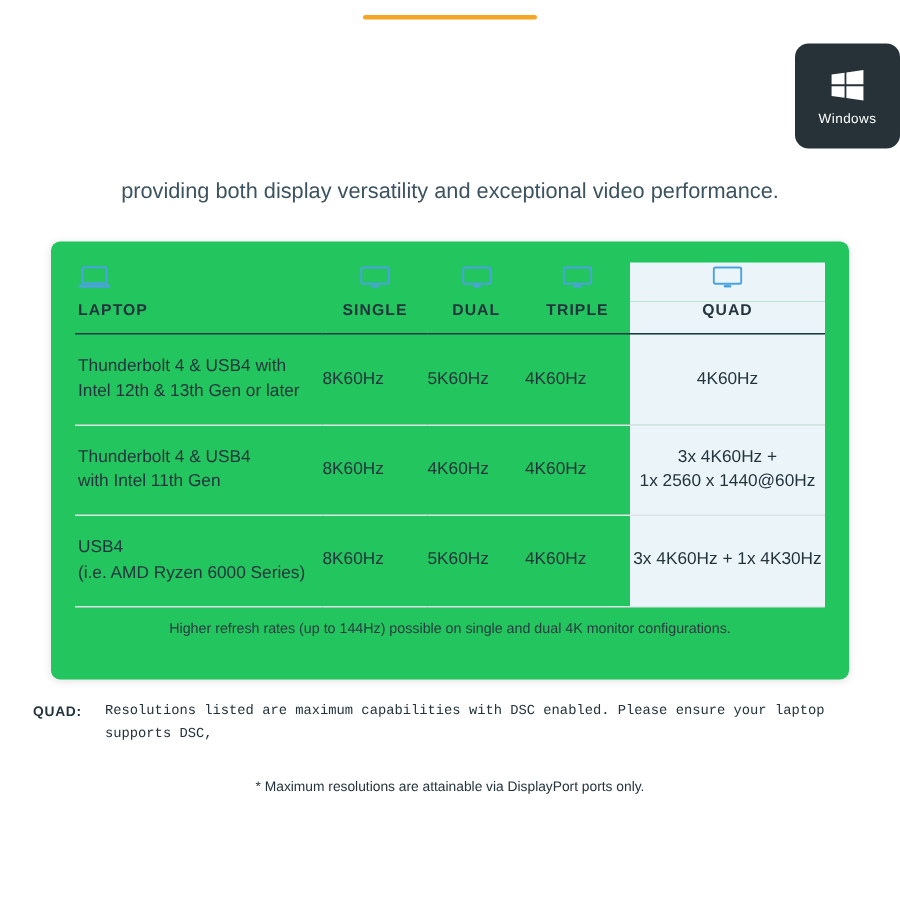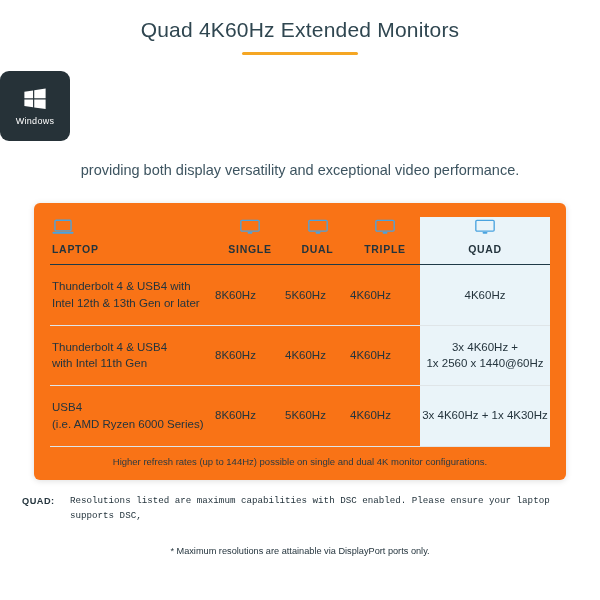--- a/index.html
+++ b/index.html
@@ -31,21 +31,21 @@
     width: 116px;
     height: 3px;
     background: #f5a623;
     margin: 10px auto 0 auto;
     border-radius: 2px;
   }
 
   
   .badge-wrap {
     display: flex;
-    justify-content: flex-start;
+    justify-content: flex-end;
     margin-top: 16px;
   }
   .os-badge {
     width: 70px;
     height: 70px;
     background: #263238;
     border-radius: 9px;
     display: flex;
     flex-direction: column;
     align-items: center;
@@ -70,24 +70,24 @@
     text-align: center;
     font-size: 14.5px;
     line-height: 1.55;
     color: #3d5460;
     font-weight: 400;
   }
 
   
   .card {
     margin: 22px 34px 0 34px;
-    background: #f97316;
+    background: #22c55e;
     border-radius: 6px;
     box-shadow: 0 1px 6px rgba(0,0,0,0.13);
-    padding: 14px 16px 10px 16px;
+    padding: 14px 16px 25px 16px;
   }
   table {
     width: 100%;
     border-collapse: collapse;
     table-layout: fixed;
   }
   th, td {
     padding: 0;
     vertical-align: middle;
   }
@@ -161,21 +161,20 @@
     color: #24343d;
     margin-top: 22px;
     padding: 0 22px;
   }
 </style>
 </head>
 <body>
 
 <div class="page">
 
-  <h1 class="title">Quad 4K60Hz Extended Monitors</h1>
   <div class="title-rule"></div>
 
   <div class="badge-wrap">
     <div class="os-badge">
       <span class="glyph">
         <svg class="glyph" viewBox="0 0 24 24" xmlns="http://www.w3.org/2000/svg">
           <path fill="#ffffff" d="M2.2 5.3 10.2 4.1 10.2 11.3 2.2 11.3z"></path>
           <path fill="#ffffff" d="M11.3 3.95 21.8 2.4 21.8 11.3 11.3 11.3z"></path>
           <path fill="#ffffff" d="M2.2 12.4 10.2 12.4 10.2 19.6 2.2 18.4z"></path>
           <path fill="#ffffff" d="M11.3 12.4 21.8 12.4 21.8 21.3 11.3 19.75z"></path>

